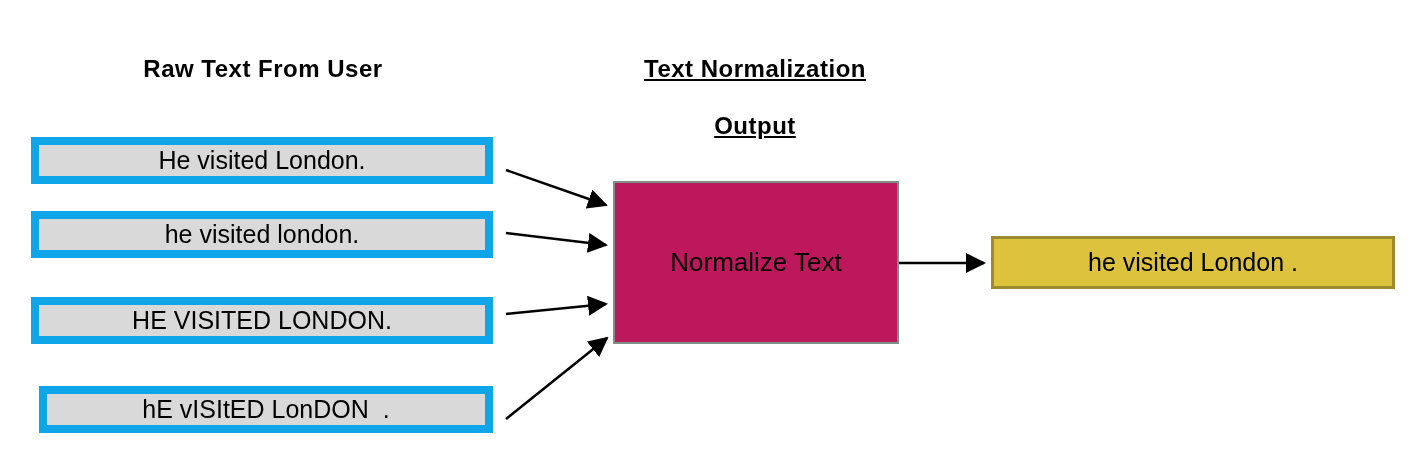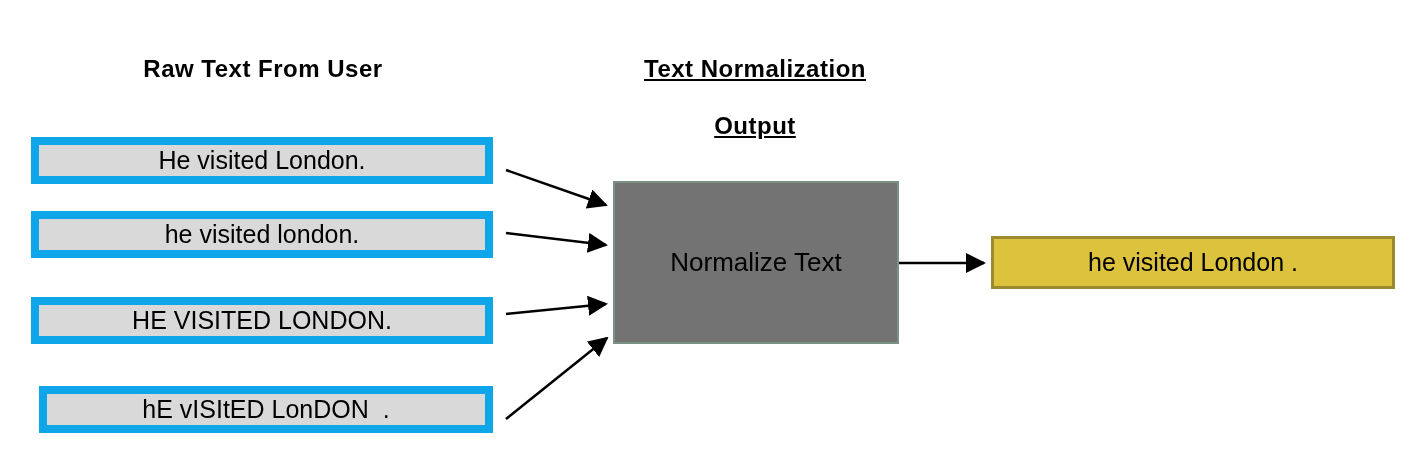--- a/index.html
+++ b/index.html
@@ -50,21 +50,21 @@
   #input-box-1 { top: 137px; }
   #input-box-2 { top: 211px; }
   #input-box-3 { top: 297px; }
   #input-box-4 { top: 386px; left: 39px; width: 454px; }
 
   .process-box {
     left: 613px;
     top: 181px;
     width: 286px;
     height: 163px;
-    background: #737373;
+    background: #be185d;
     border: 2px solid #7b9186;
     font-size: 26px;
   }
   .output-box {
     left: 991px;
     top: 236px;
     width: 404px;
     height: 53px;
     background: #dcc23d;
     border: 3px solid #9c8a2e;

